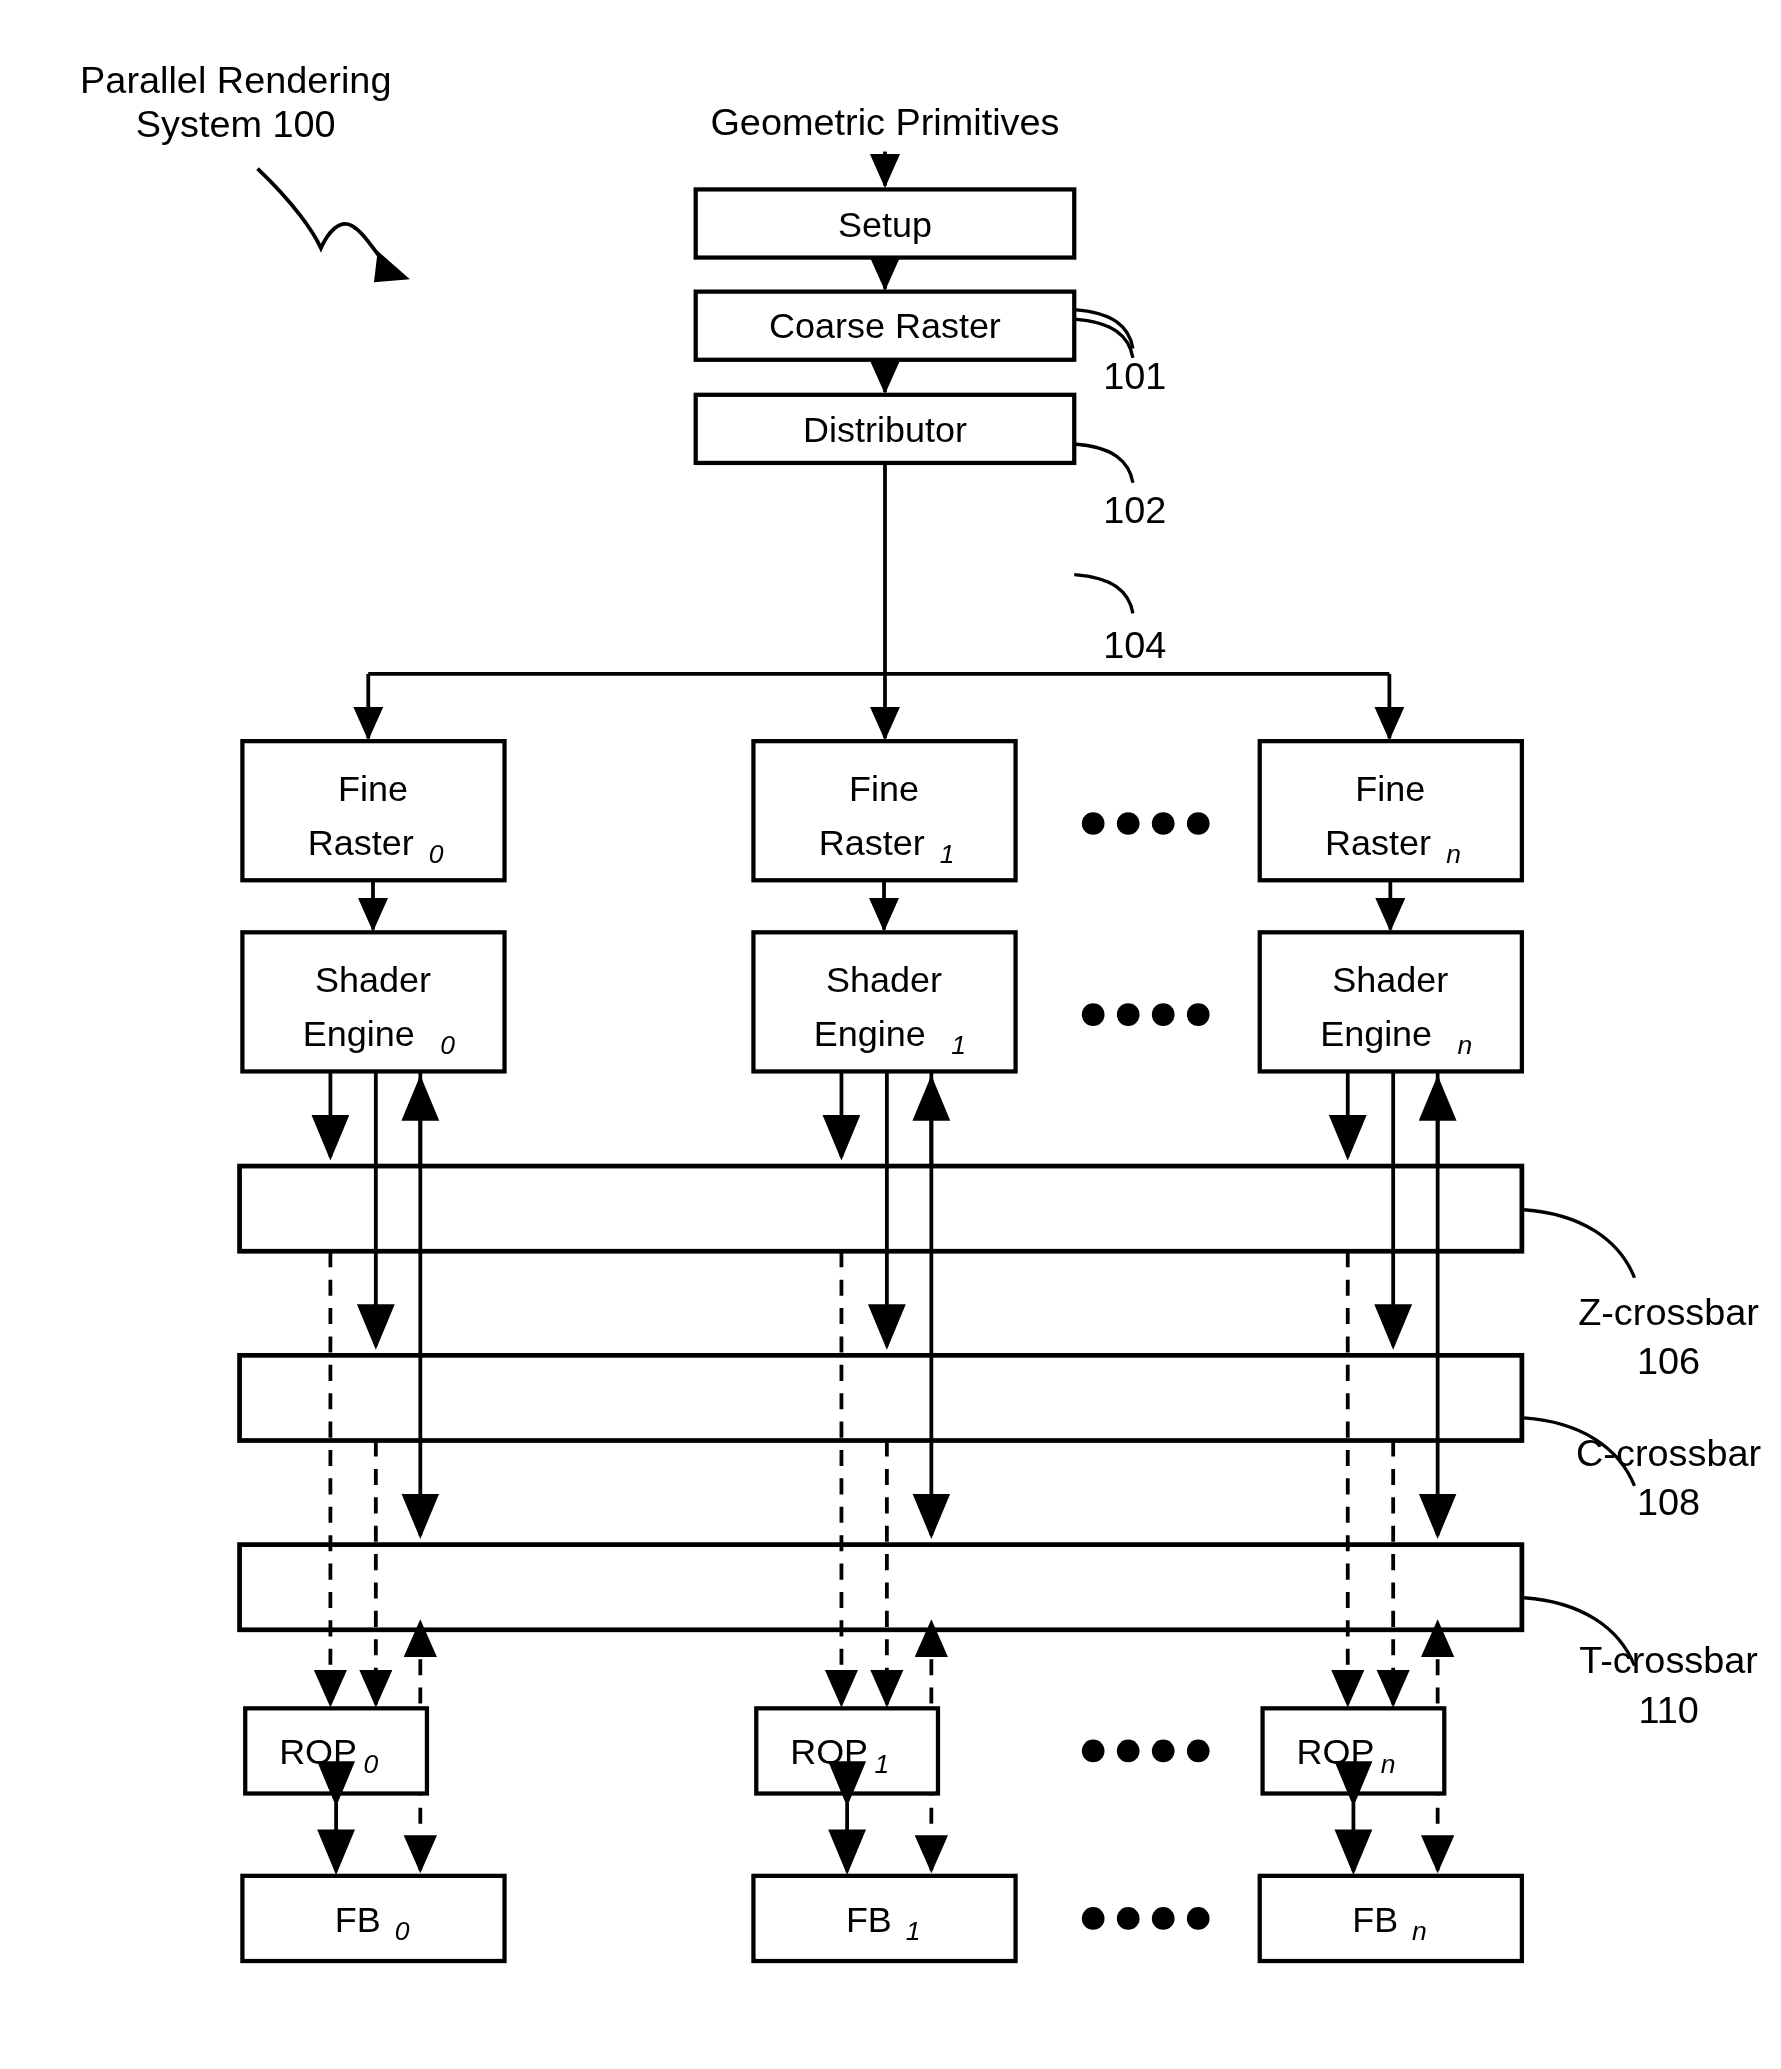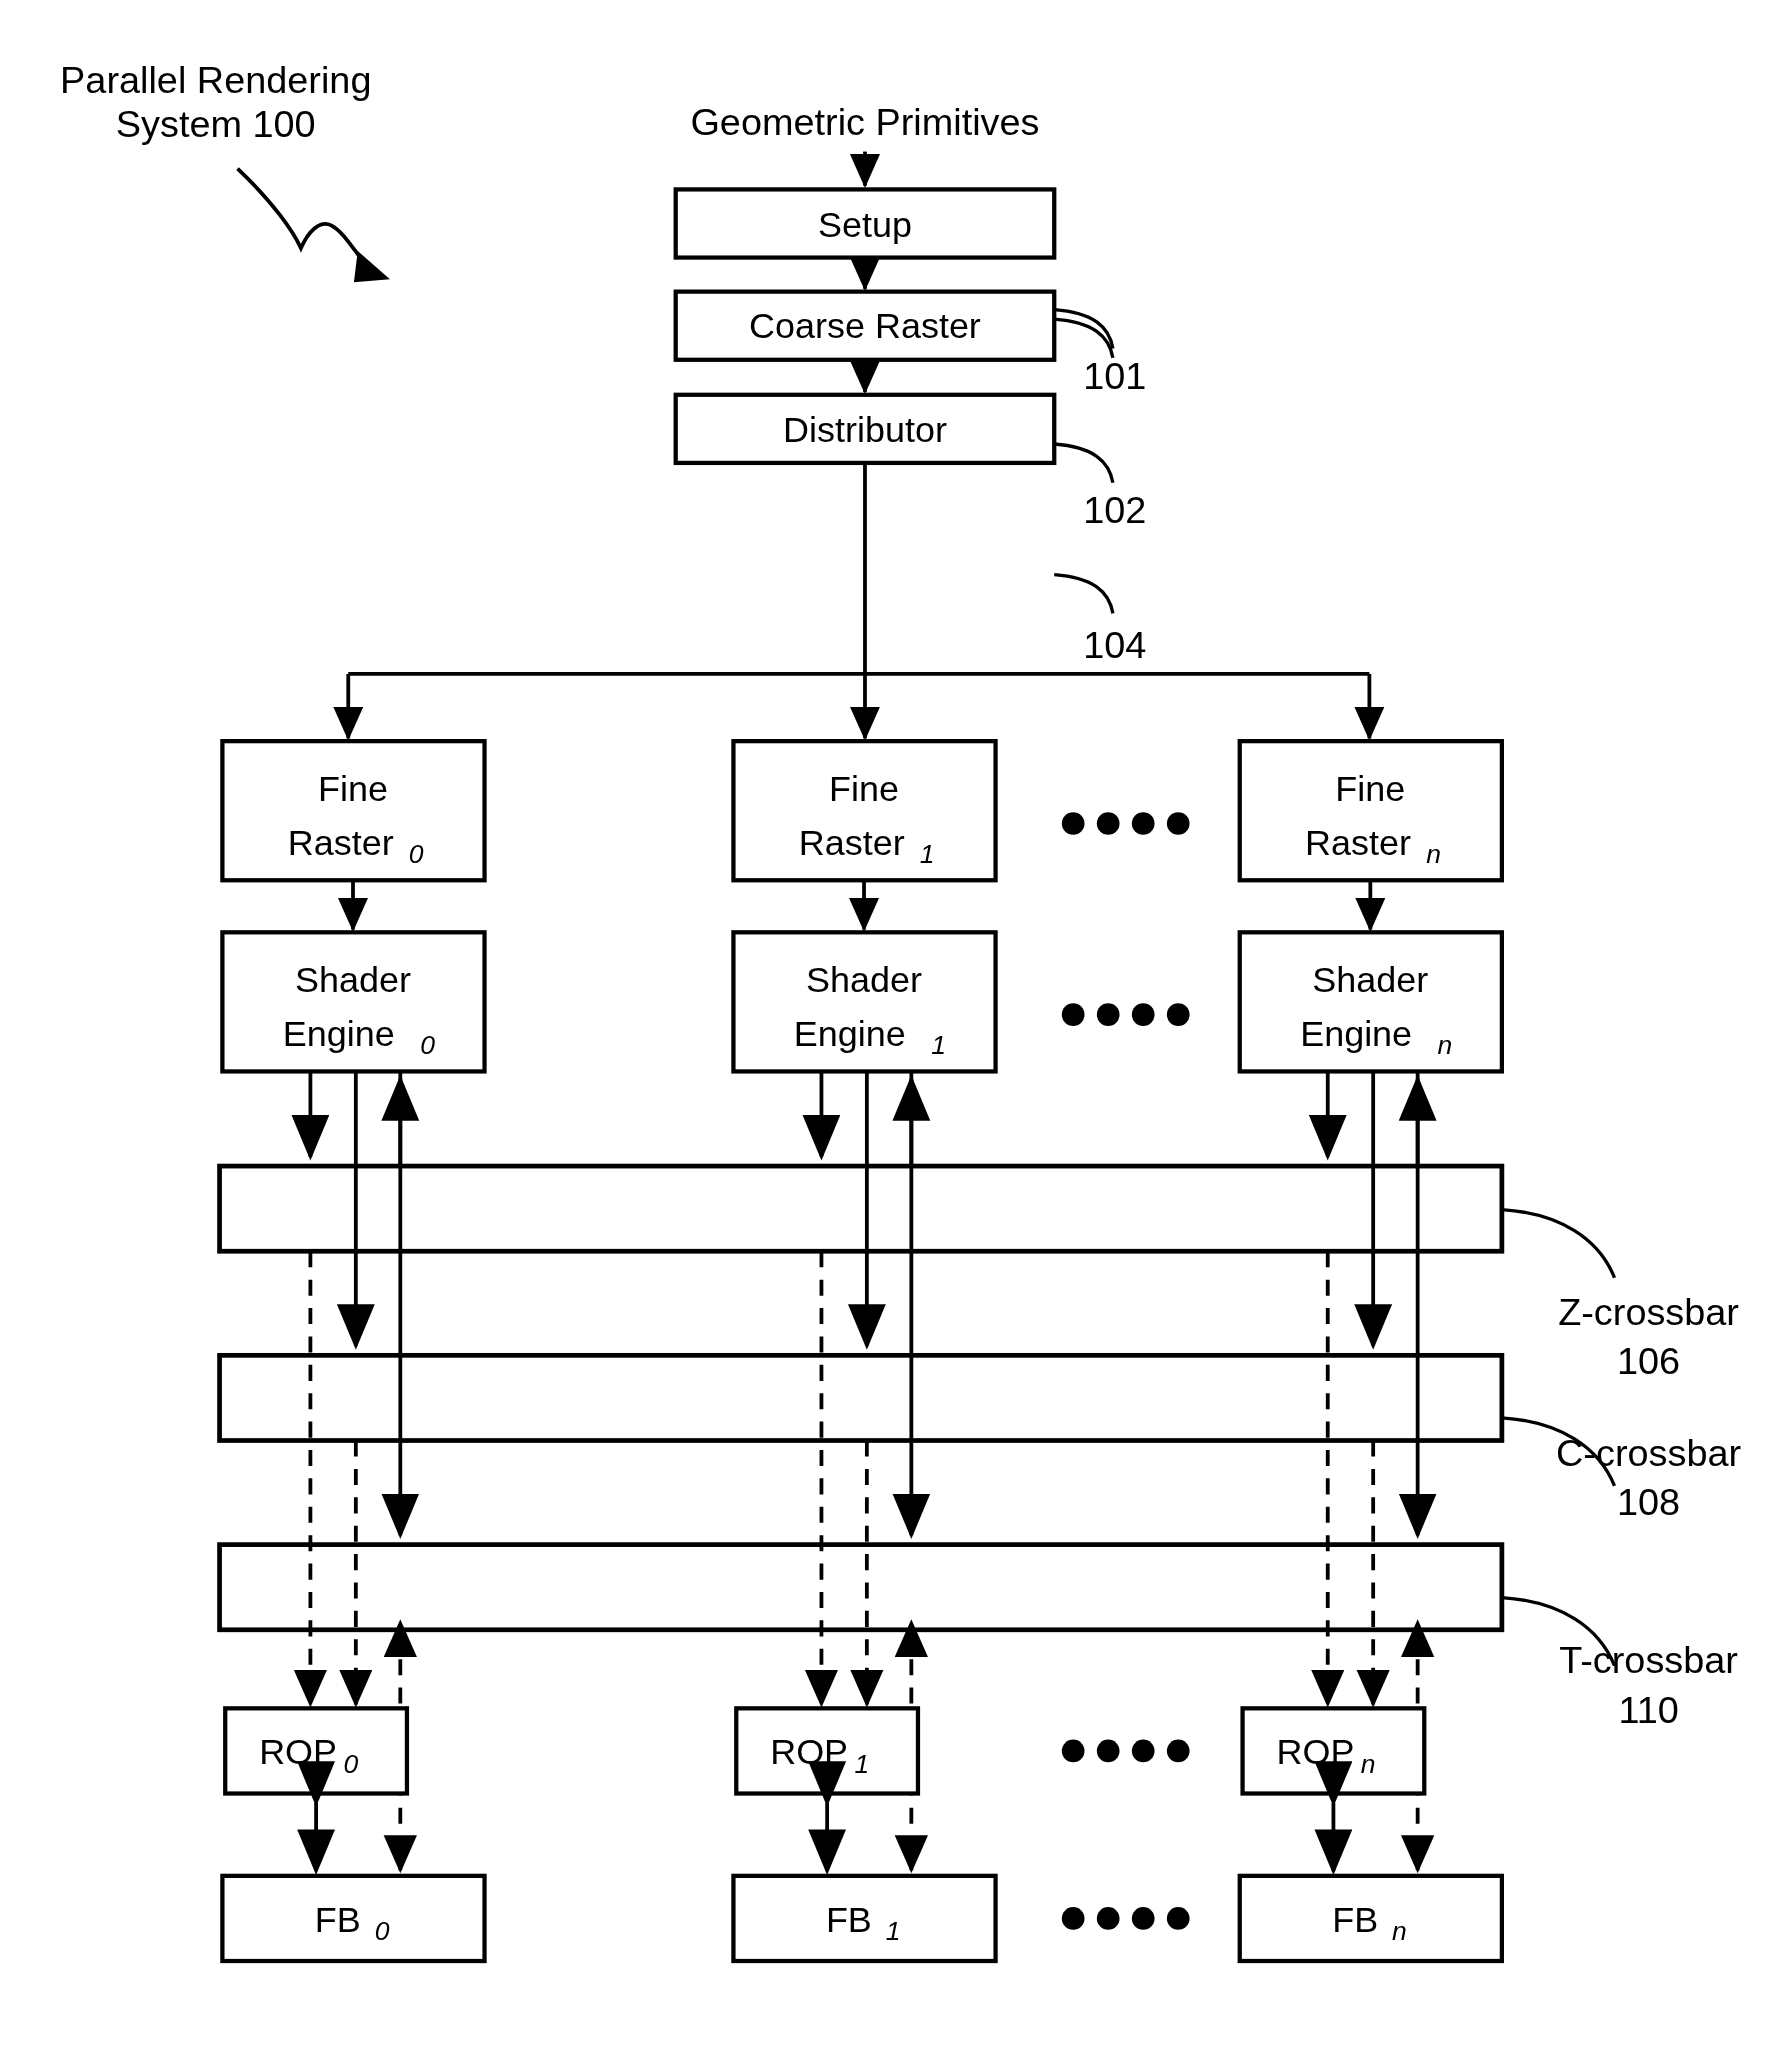--- a/index.html
+++ b/index.html
@@ -7,20 +7,21 @@
     padding: 0;
     background: #ffffff;
   }
   #page {
     position: relative;
     width: 1762px;
     height: 2070px;
     background: #ffffff;
     font-family: "Liberation Sans", sans-serif;
     overflow: hidden;
+    margin-left: 20px;
   }
   svg#diagram {
     position: absolute;
     top: 0;
     left: 0;
     width: 1782px;
     height: 2070px;
   }
   .box-rect {
     fill: #ffffff;

